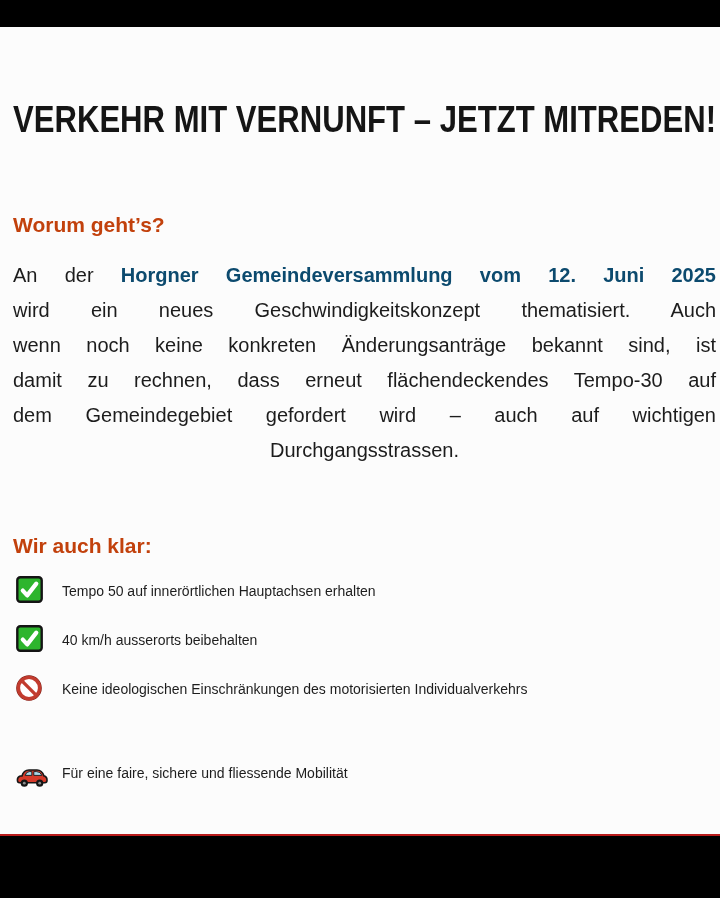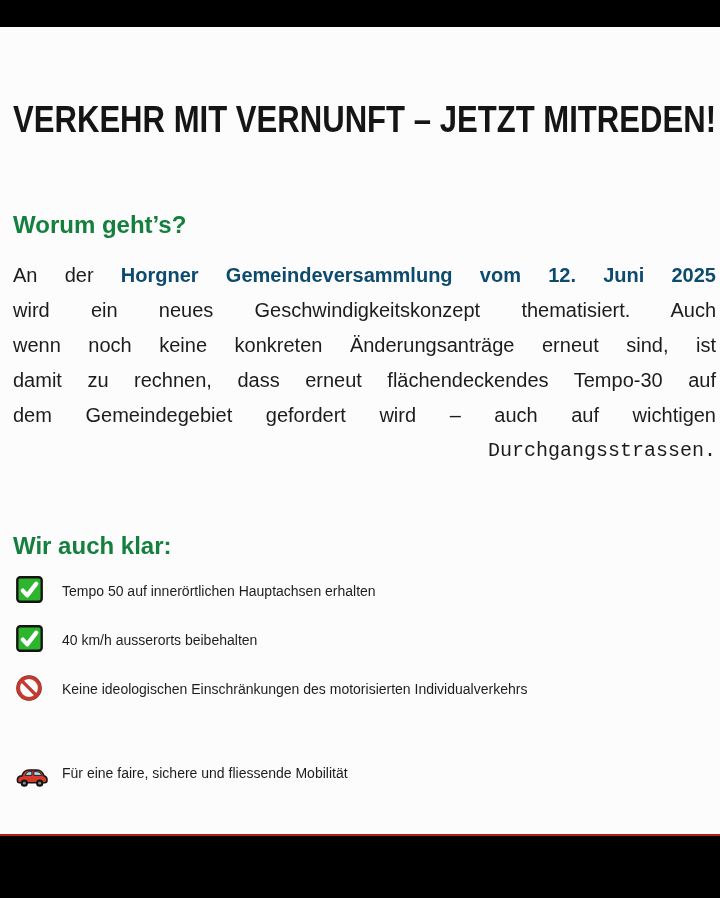--- a/index.html
+++ b/index.html
@@ -19,34 +19,34 @@
     position:absolute;left:13px;top:73px;width:703px;height:40px;
     overflow:visible;white-space:nowrap;
   }
   .title-inner{
     display:inline-block;
     font-size:37px;line-height:40px;font-weight:700;
     color:#151515;letter-spacing:0px;
   }
   .h-section{
     position:absolute;left:13px;margin:0;
-    font-size:24px;line-height:26px;font-weight:700;color:#15803d;
+    font-size:21px;line-height:26px;font-weight:700;color:#c2410c;
   }
   .h-worum{top:185px;}
   .h-klar{top:506px;}
   .para{
     position:absolute;left:13px;top:231px;width:703px;
     font-size:20px;color:#1c1c1c;
   }
   .jline{
     height:35px;line-height:35px;
     text-align:justify;text-align-last:justify;
     white-space:nowrap;
   }
-  .lline{height:35px;line-height:35px;text-align:right;font-family:Liberation Mono, monospace;}
+  .lline{height:35px;line-height:35px;text-align:center;}
   .para b{font-weight:700;color:#0c4a6e;}
   .claim{
     position:absolute;left:0;width:720px;
     padding-left:16px;box-sizing:border-box;
     display:flex;align-items:flex-start;
     font-size:14px;line-height:34px;color:#1d1d1d;
   }
   .claim-1{top:547px;}
   .claim-2{top:596px;}
   .claim-3{top:645px;}
@@ -76,21 +76,21 @@
 
   <div class="title-wrap">
     <span class="title-inner" style="transform-origin: left center; transform: scaleX(0.840265);">VERKEHR MIT VERNUNFT – JETZT MITREDEN!</span>
   </div>
 
   <h2 class="h-section h-worum">Worum geht’s?</h2>
 
   <div class="para">
     <div class="jline"><span>An der</span> <b>Horgner Gemeindeversammlung vom 12. Juni 2025</b></div>
     <div class="jline">wird ein neues Geschwindigkeitskonzept thematisiert. Auch</div>
-    <div class="jline">wenn noch keine konkreten Änderungsanträge erneut sind, ist</div>
+    <div class="jline">wenn noch keine konkreten Änderungsanträge bekannt sind, ist</div>
     <div class="jline">damit zu rechnen, dass erneut flächendeckendes Tempo-30 auf</div>
     <div class="jline">dem Gemeindegebiet gefordert wird – auch auf wichtigen</div>
     <div class="lline">Durchgangsstrassen.</div>
   </div>
 
   <h2 class="h-section h-klar">Wir auch klar:</h2>
 
   <div class="claim claim-1">
     <span class="islot">
       <svg class="ic-check" width="27" height="27" viewBox="0 0 27 27">

